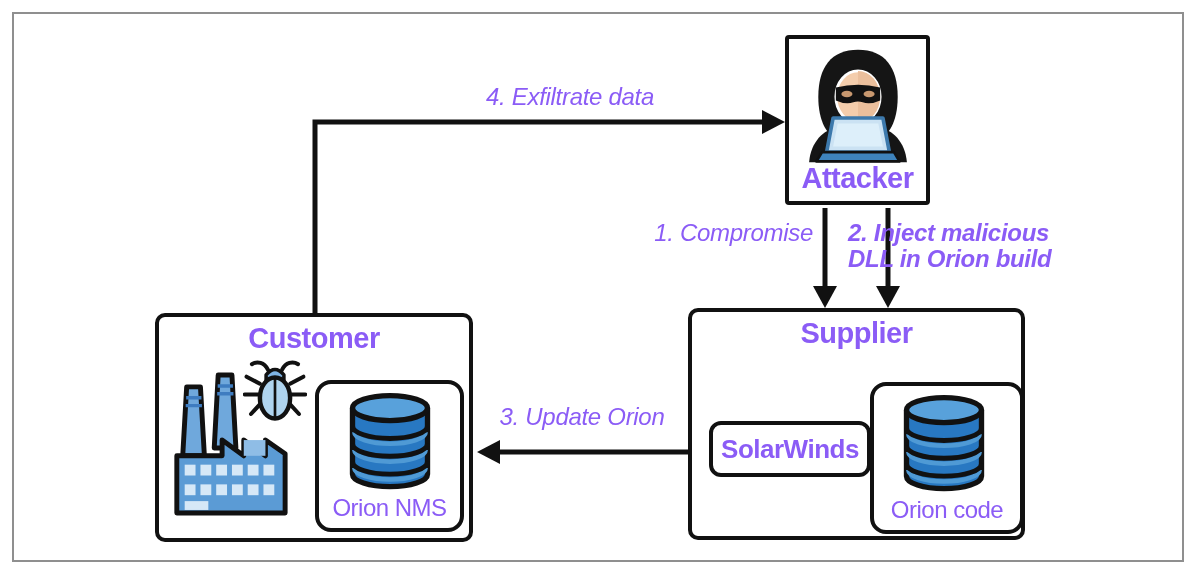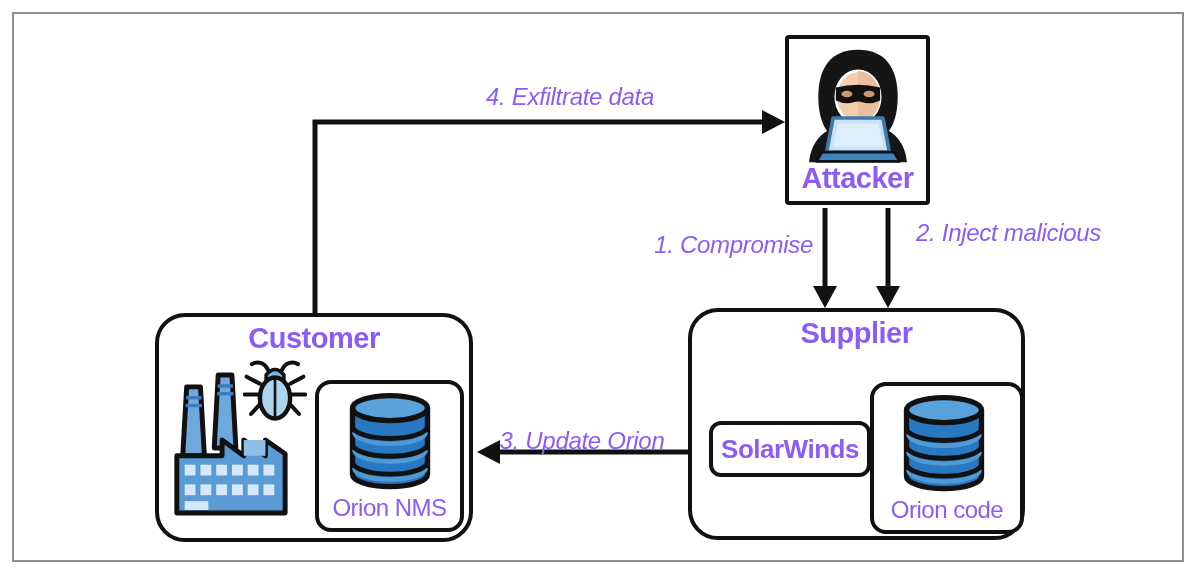--- a/index.html
+++ b/index.html
@@ -7,21 +7,21 @@
     position:relative;width:1200px;height:578px;background:#ffffff;overflow:hidden;
     font-family:"Liberation Sans", sans-serif;color:#8b5cf6;
   }
   .frame{
     position:absolute;left:12px;top:12px;width:1172px;height:550px;
     border:2px solid #8f8f8f;box-sizing:border-box;
   }
   .arrow-layer{position:absolute;left:0;top:0;width:1200px;height:578px;}
   .node{
     position:absolute;box-sizing:border-box;background:#fff;
-    border:4px solid #111;border-radius:30px;
+    border:4px solid #111;border-radius:10px;
   }
   .node-title{
     position:absolute;left:0;right:0;top:5px;text-align:center;
     font-size:29px;font-weight:bold;letter-spacing:-0.5px;
   }
   .attacker-title{top:auto;bottom:6px;}
   .inner-box{
     position:absolute;box-sizing:border-box;background:#fff;
     border:4px solid #111;border-radius:16px;
   }
@@ -58,25 +58,26 @@
     <polygon points="813,286 837,286 825,308" fill="#111"></polygon>
 
     <line x1="888" y1="208" x2="888" y2="288" stroke="#111" stroke-width="5"></line>
     <polygon points="876,286 900,286 888,308" fill="#111"></polygon>
 
     <line x1="690" y1="452" x2="500" y2="452" stroke="#111" stroke-width="5"></line>
     <polygon points="500,440 500,464 477,452" fill="#111"></polygon>
   </svg>
 
   <div class="flow-label" style="left:390px;top:84px;width:360px;text-align:center;">4. Exfiltrate data</div>
-  <div class="flow-label" style="left:650px;top:232px;width:163px;text-align:right;">1. Compromise</div>
-  <div class="flow-label" style="left:916px;top:220px;width:200px;text-align:left;">
+  <div class="flow-label" style="left:650px;top:220px;width:163px;text-align:right;">1. Compromise</div>
+  <div class="flow-label" style="left:848px;top:220px;width:200px;text-align:right;font-weight:bold;">
     <span>2. Inject malicious</span><br>
+    <span>DLL in Orion build</span>
   </div>
-  <div class="flow-label" style="left:472px;top:428px;width:220px;text-align:center;">3. Update Orion</div>
+  <div class="flow-label" style="left:472px;top:404px;width:220px;text-align:center;">3. Update Orion</div>
 
   <div class="node" style="left:785px;top:35px;width:145px;height:170px;border-radius:4px;">
     <svg width="120" height="124" viewBox="0 0 130 132" style="position:absolute;left:9px;top:5px;">
       <path d="M65,5 C36,5 22,24 22,56 C22,84 32,98 44,103 L86,103 C98,98 108,84 108,56 C108,24 94,5 65,5 Z" fill="#151515"></path>
       <ellipse cx="65" cy="56" rx="24" ry="28" fill="#F4CDAC" stroke="#fff" stroke-width="3"></ellipse>
       <path d="M65,28 A24,28 0 0 1 65,84 Z" fill="#EBBF9C"></path>
       <path d="M41,46 Q65,40 89,46 L89,60 Q78,65 70,62 Q65,60 60,62 Q52,65 41,60 Z" fill="#111"></path>
       <ellipse cx="53" cy="53" rx="6" ry="3.5" fill="#C8986F"></ellipse>
       <ellipse cx="77" cy="53" rx="6" ry="3.5" fill="#C8986F"></ellipse>
       <path d="M12,127 C14,104 28,92 42,89 L88,89 C102,92 116,104 118,127 Z" fill="#151515"></path>

